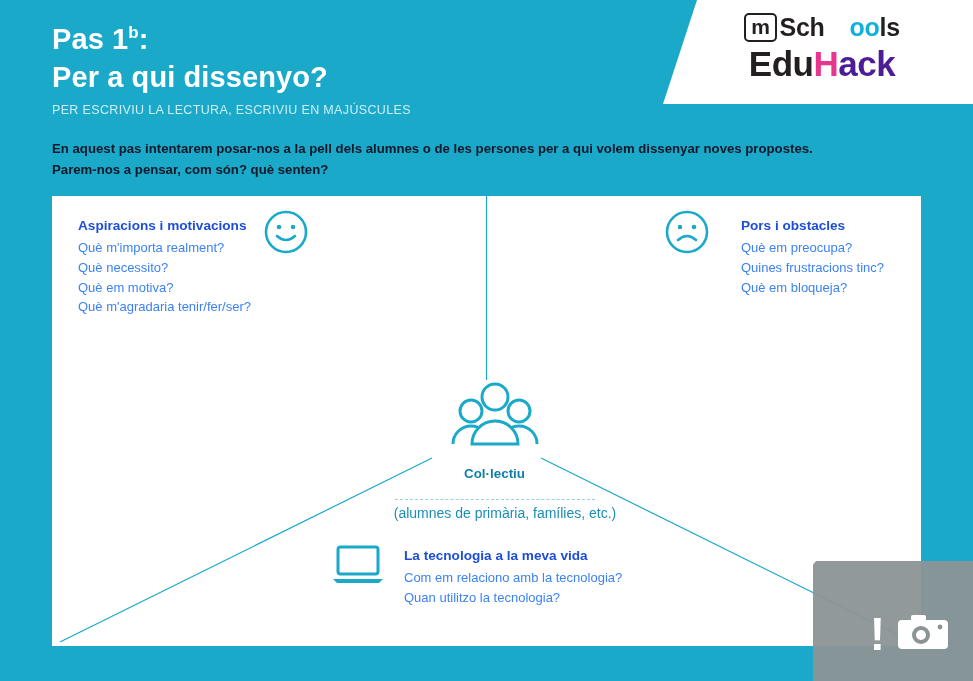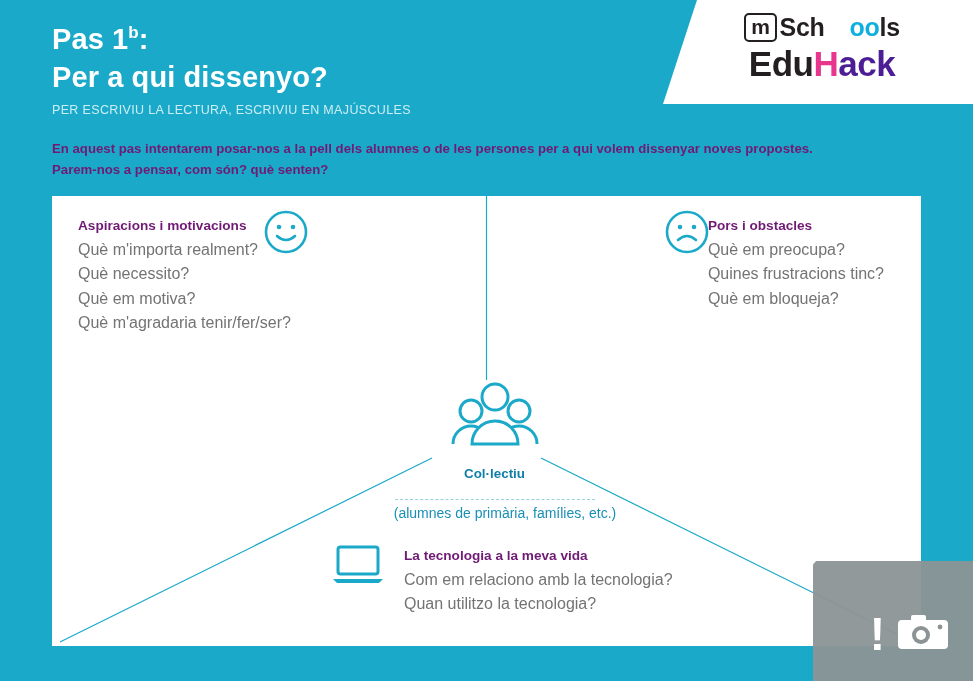--- a/index.html
+++ b/index.html
@@ -87,21 +87,21 @@
   .subtitle {
     margin-top: 6px;
     font-size: 12.5px;
     color: #cdeef6;
     letter-spacing: 0.35px;
   }
 
   .intro {
     position: absolute;
     left: 52px; top: 138px;
-    color: #701a75;
+    color: #0f172a;
     font-size: 13.2px;
     font-weight: bold;
     line-height: 1.62;
     width: 840px;
   }
 
   
   .canvas {
     position: absolute;
     left: 52px; top: 196px;
@@ -112,26 +112,26 @@
     position: absolute;
     left: 0; top: 0;
     width: 869px; height: 450px;
   }
 
   
   .blk { position: absolute; }
   .blk .bhead {
     font-size: 13.6px;
     font-weight: bold;
-    color: #701a75;
+    color: #1d4ed8;
     margin-bottom: 5px;
   }
   .blk .bline {
-    font-size: 16px;
-    color: #737373;
+    font-size: 13px;
+    color: #3b82f6;
     line-height: 1.52;
   }
 
   .blk-aspiracions { left: 26px; top: 22px; text-align: left; }
   .blk-pors { right: 37px; top: 22px; }
 
   .face {
     position: absolute;
     width: 44px; height: 44px;
   }

